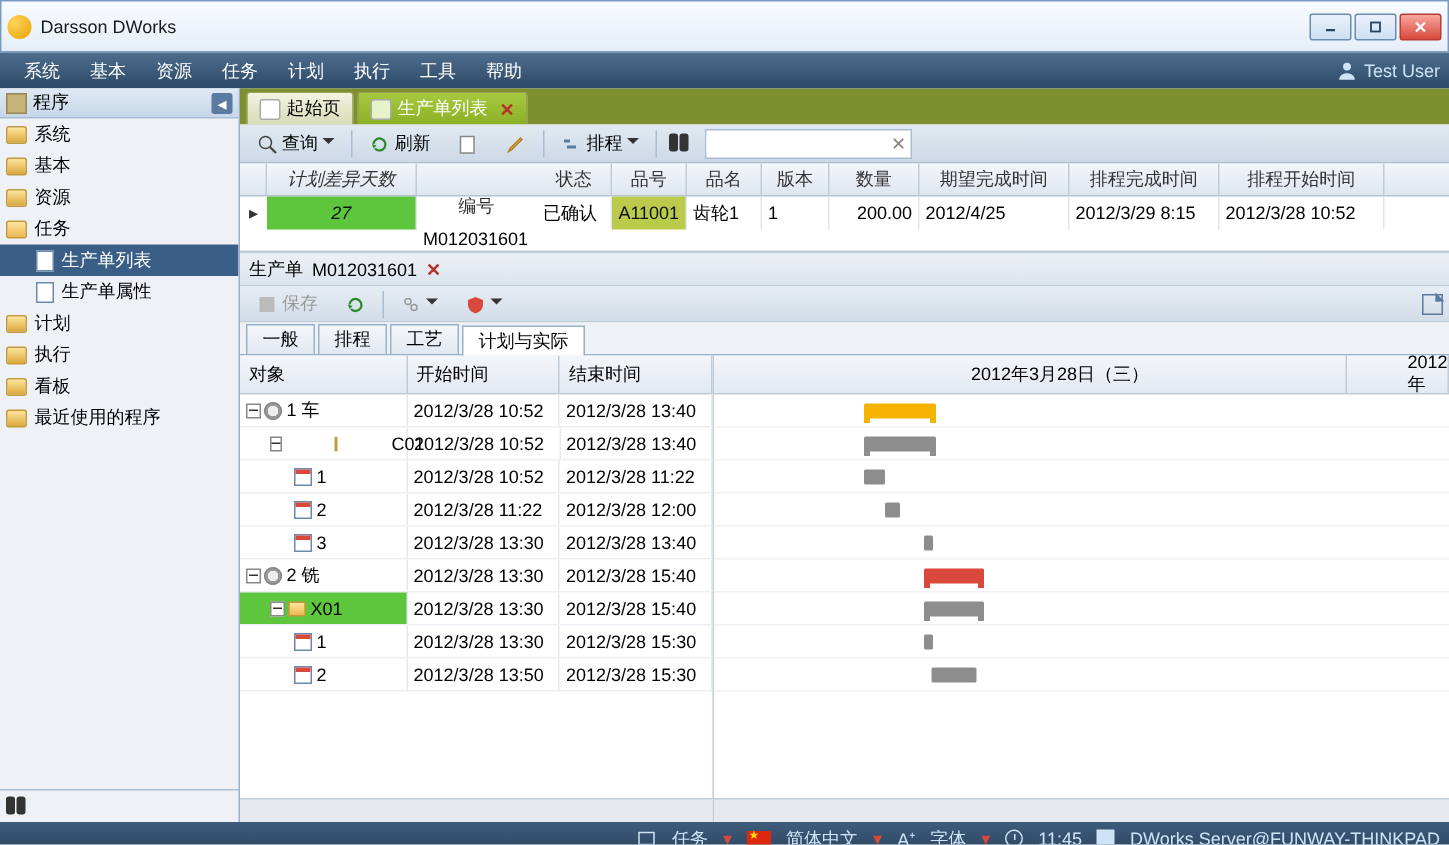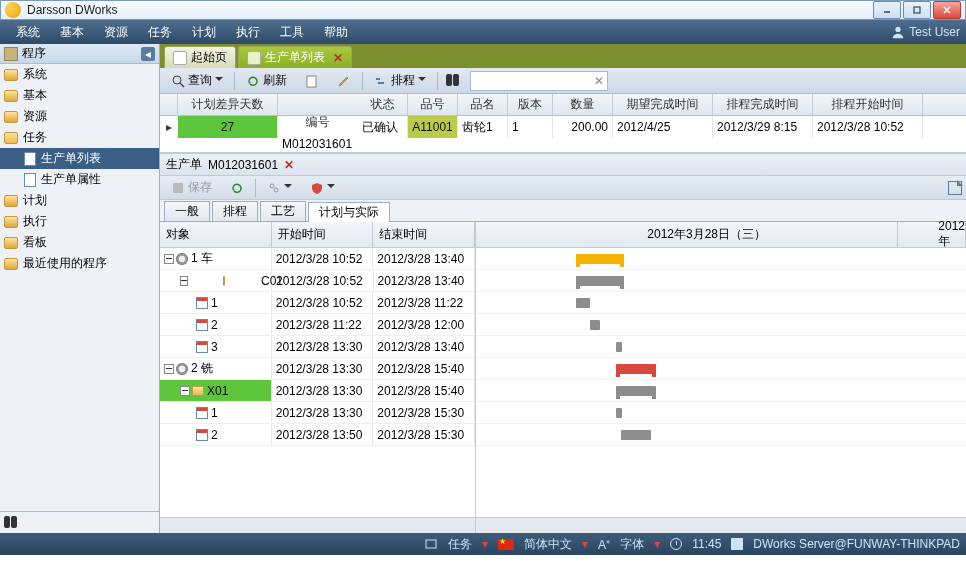--- a/index.html
+++ b/index.html
@@ -1,19 +1,19 @@
 <!DOCTYPE html>
 <html><head>
 <meta charset="utf-8">
 <style>
 * { box-sizing: border-box; margin: 0; padding: 0; font-family: "Microsoft YaHei", Tahoma, sans-serif; font-size: 12px; }
 body { width: 966px; height: 563px; background: #fff; overflow: hidden; }
 
 
-.titlebar { height: 20px; background: linear-gradient(#f7fbff,#e6eef8); border: 1px solid #7a9bc0; display: flex; align-items: center; padding: 0 4px; }
+.titlebar { height: 35px; background: linear-gradient(#f7fbff,#e6eef8); border: 1px solid #7a9bc0; display: flex; align-items: center; padding: 0 4px; }
 .titlebar .app-icon { width:16px; height:16px; border-radius:50%; background: radial-gradient(circle at 30% 30%, #ffd35b, #e8a200); margin-right:6px; }
 .titlebar .title { flex:1; color:#1a1a1a; }
 .winbtns { display:flex; gap:2px; }
 .winbtn { width:28px; height:18px; border:1px solid #6b8bb0; background:linear-gradient(#eaf2fb,#cde0f3); border-radius:2px; display:flex; align-items:center; justify-content:center; cursor:pointer; }
 .winbtn.close { background:linear-gradient(#f7a6a0,#d9493b); border-color:#b53d31; color:#fff; }
 .winbtn svg { width:10px; height:10px; }
 
 
 .menubar { height:24px; background:linear-gradient(#4e6d8c,#2d4a68); display:flex; align-items:center; padding:0 6px; color:#fff; }
 .menubar .menuitem { padding:0 10px; line-height:24px; cursor:pointer; }
@@ -58,21 +58,21 @@
 
 
 .grid { border-bottom:1px solid #c0cbd8; }
 .grid-head { display:flex; height:22px; background:linear-gradient(#f3f6fa,#dee6ef); border-bottom:1px solid #b5c2d2; }
 .grid-head .gh { border-right:1px solid #c0cbd8; display:flex; align-items:center; justify-content:center; color:#333; }
 .grid-row { display:flex; height:22px; align-items:stretch; }
 .grid-row .gc { border-right:1px solid #e0e6ee; display:flex; align-items:center; padding:0 4px; }
 .rowptr { width:18px; display:flex; align-items:center; justify-content:center; color:#333; }
 .cell-green { background:#5dc63c; color:#111; justify-content:center; }
 .cell-olive { background:#bacb4c; color:#111; justify-content:center; }
-.gw-deviation{width:100px;} .gw-no{width:80px;margin-top:28px;} .gw-status{width:50px;} .gw-item{width:50px;} .gw-name{width:50px;} .gw-ver{width:45px;} .gw-qty{width:60px;} .gw-expect{width:100px;} .gw-schend{width:100px;} .gw-schstart{width:110px;}
+.gw-deviation{width:100px;font-style:italic;} .gw-no{width:80px;margin-top:28px;} .gw-status{width:50px;} .gw-item{width:50px;} .gw-name{width:50px;} .gw-ver{width:45px;} .gw-qty{width:60px;} .gw-expect{width:100px;} .gw-schend{width:100px;} .gw-schstart{width:110px;}
 
 
 .detail { flex:1; display:flex; flex-direction:column; min-height:0; border-top:1px solid #c0cbd8; }
 .detail-tabhead { height:22px; background:linear-gradient(#ecf1f6,#dbe3ed); display:flex; align-items:center; padding:0 6px; gap:6px; border-bottom:1px solid #c0cbd8; }
 .detail-tabhead .close-x { color:#b5332b; font-weight:bold; cursor:pointer; }
 .detail-toolbar { height:24px; background:linear-gradient(#e6ecf3,#d3dde8); border-bottom:1px solid #c0cbd8; display:flex; align-items:center; padding:0 4px; gap:4px; }
 .detail-toolbar .tbtn.disabled { color:#999; }
 .detail-toolbar .popout { margin-left:auto; width:14px;height:14px; border:1px solid #5a7aa0; cursor:pointer; position:relative; }
 .detail-toolbar .popout::after { content:""; position:absolute; right:-2px; top:-2px; border:3px solid transparent; border-left-color:#5a7aa0; border-bottom-color:#5a7aa0; }
 .subtabs { height:22px; display:flex; align-items:flex-end; padding-left:4px; background:#eef2f7; border-bottom:1px solid #9ab0c9; }

